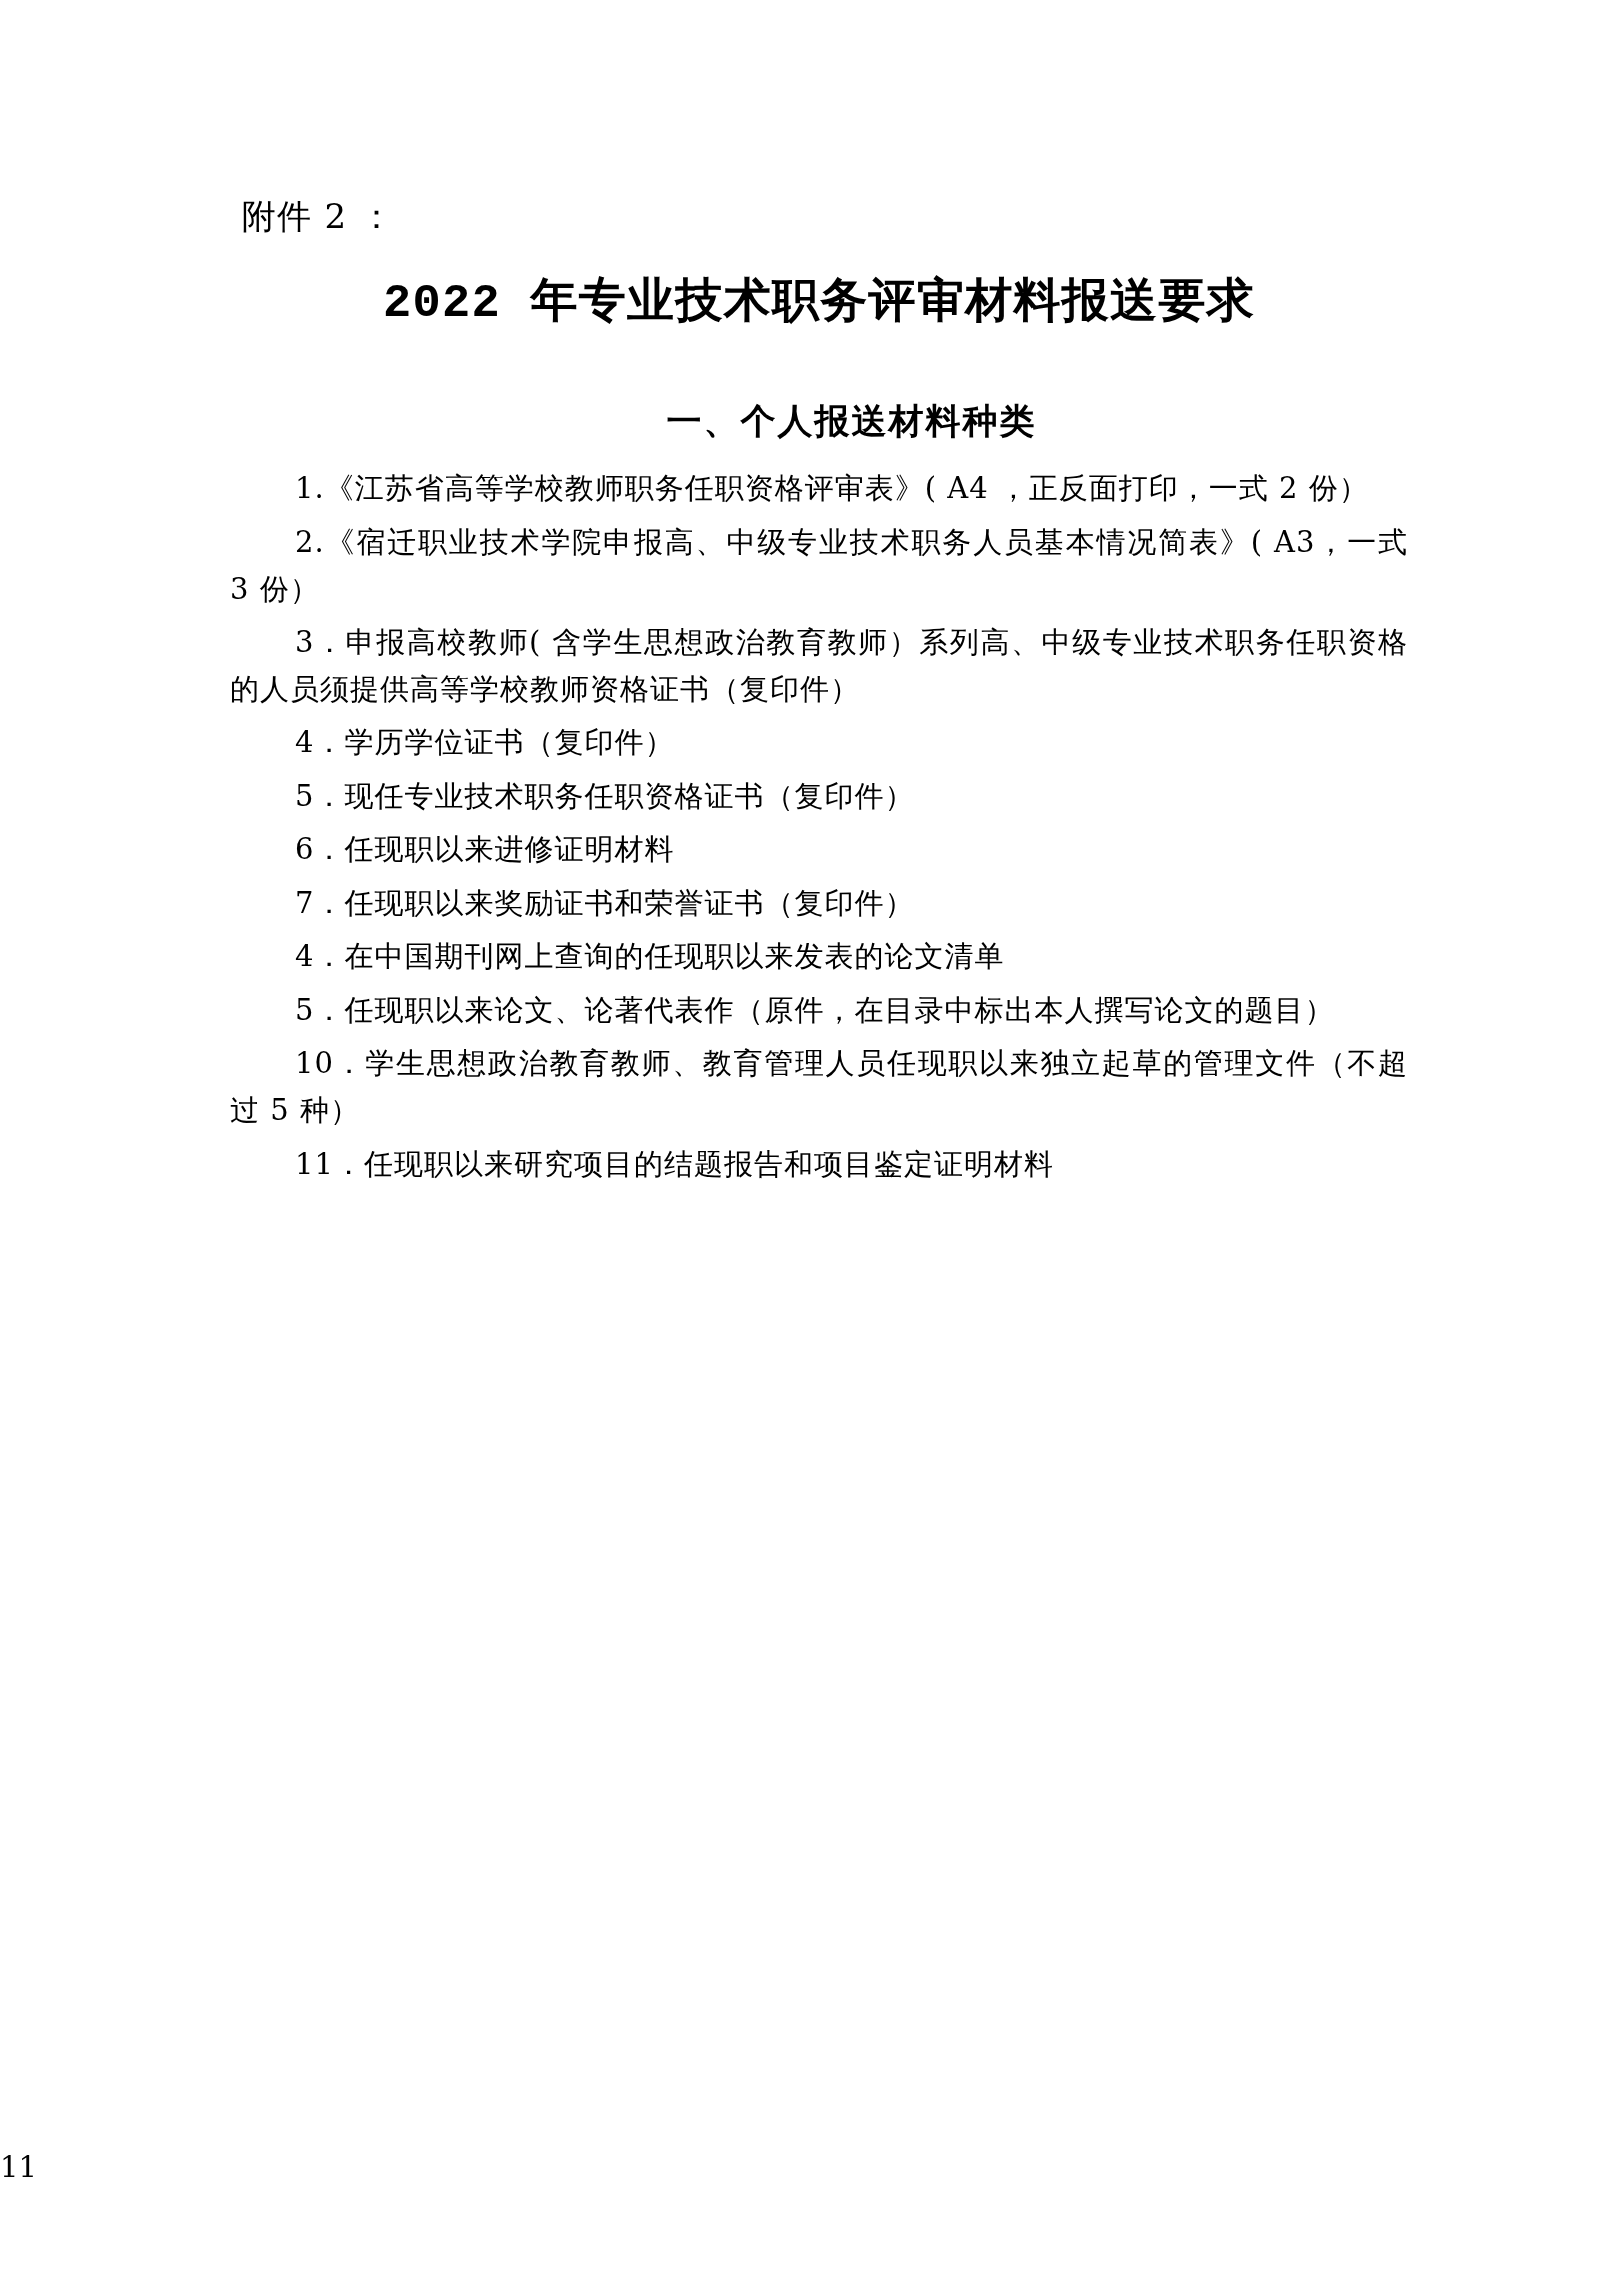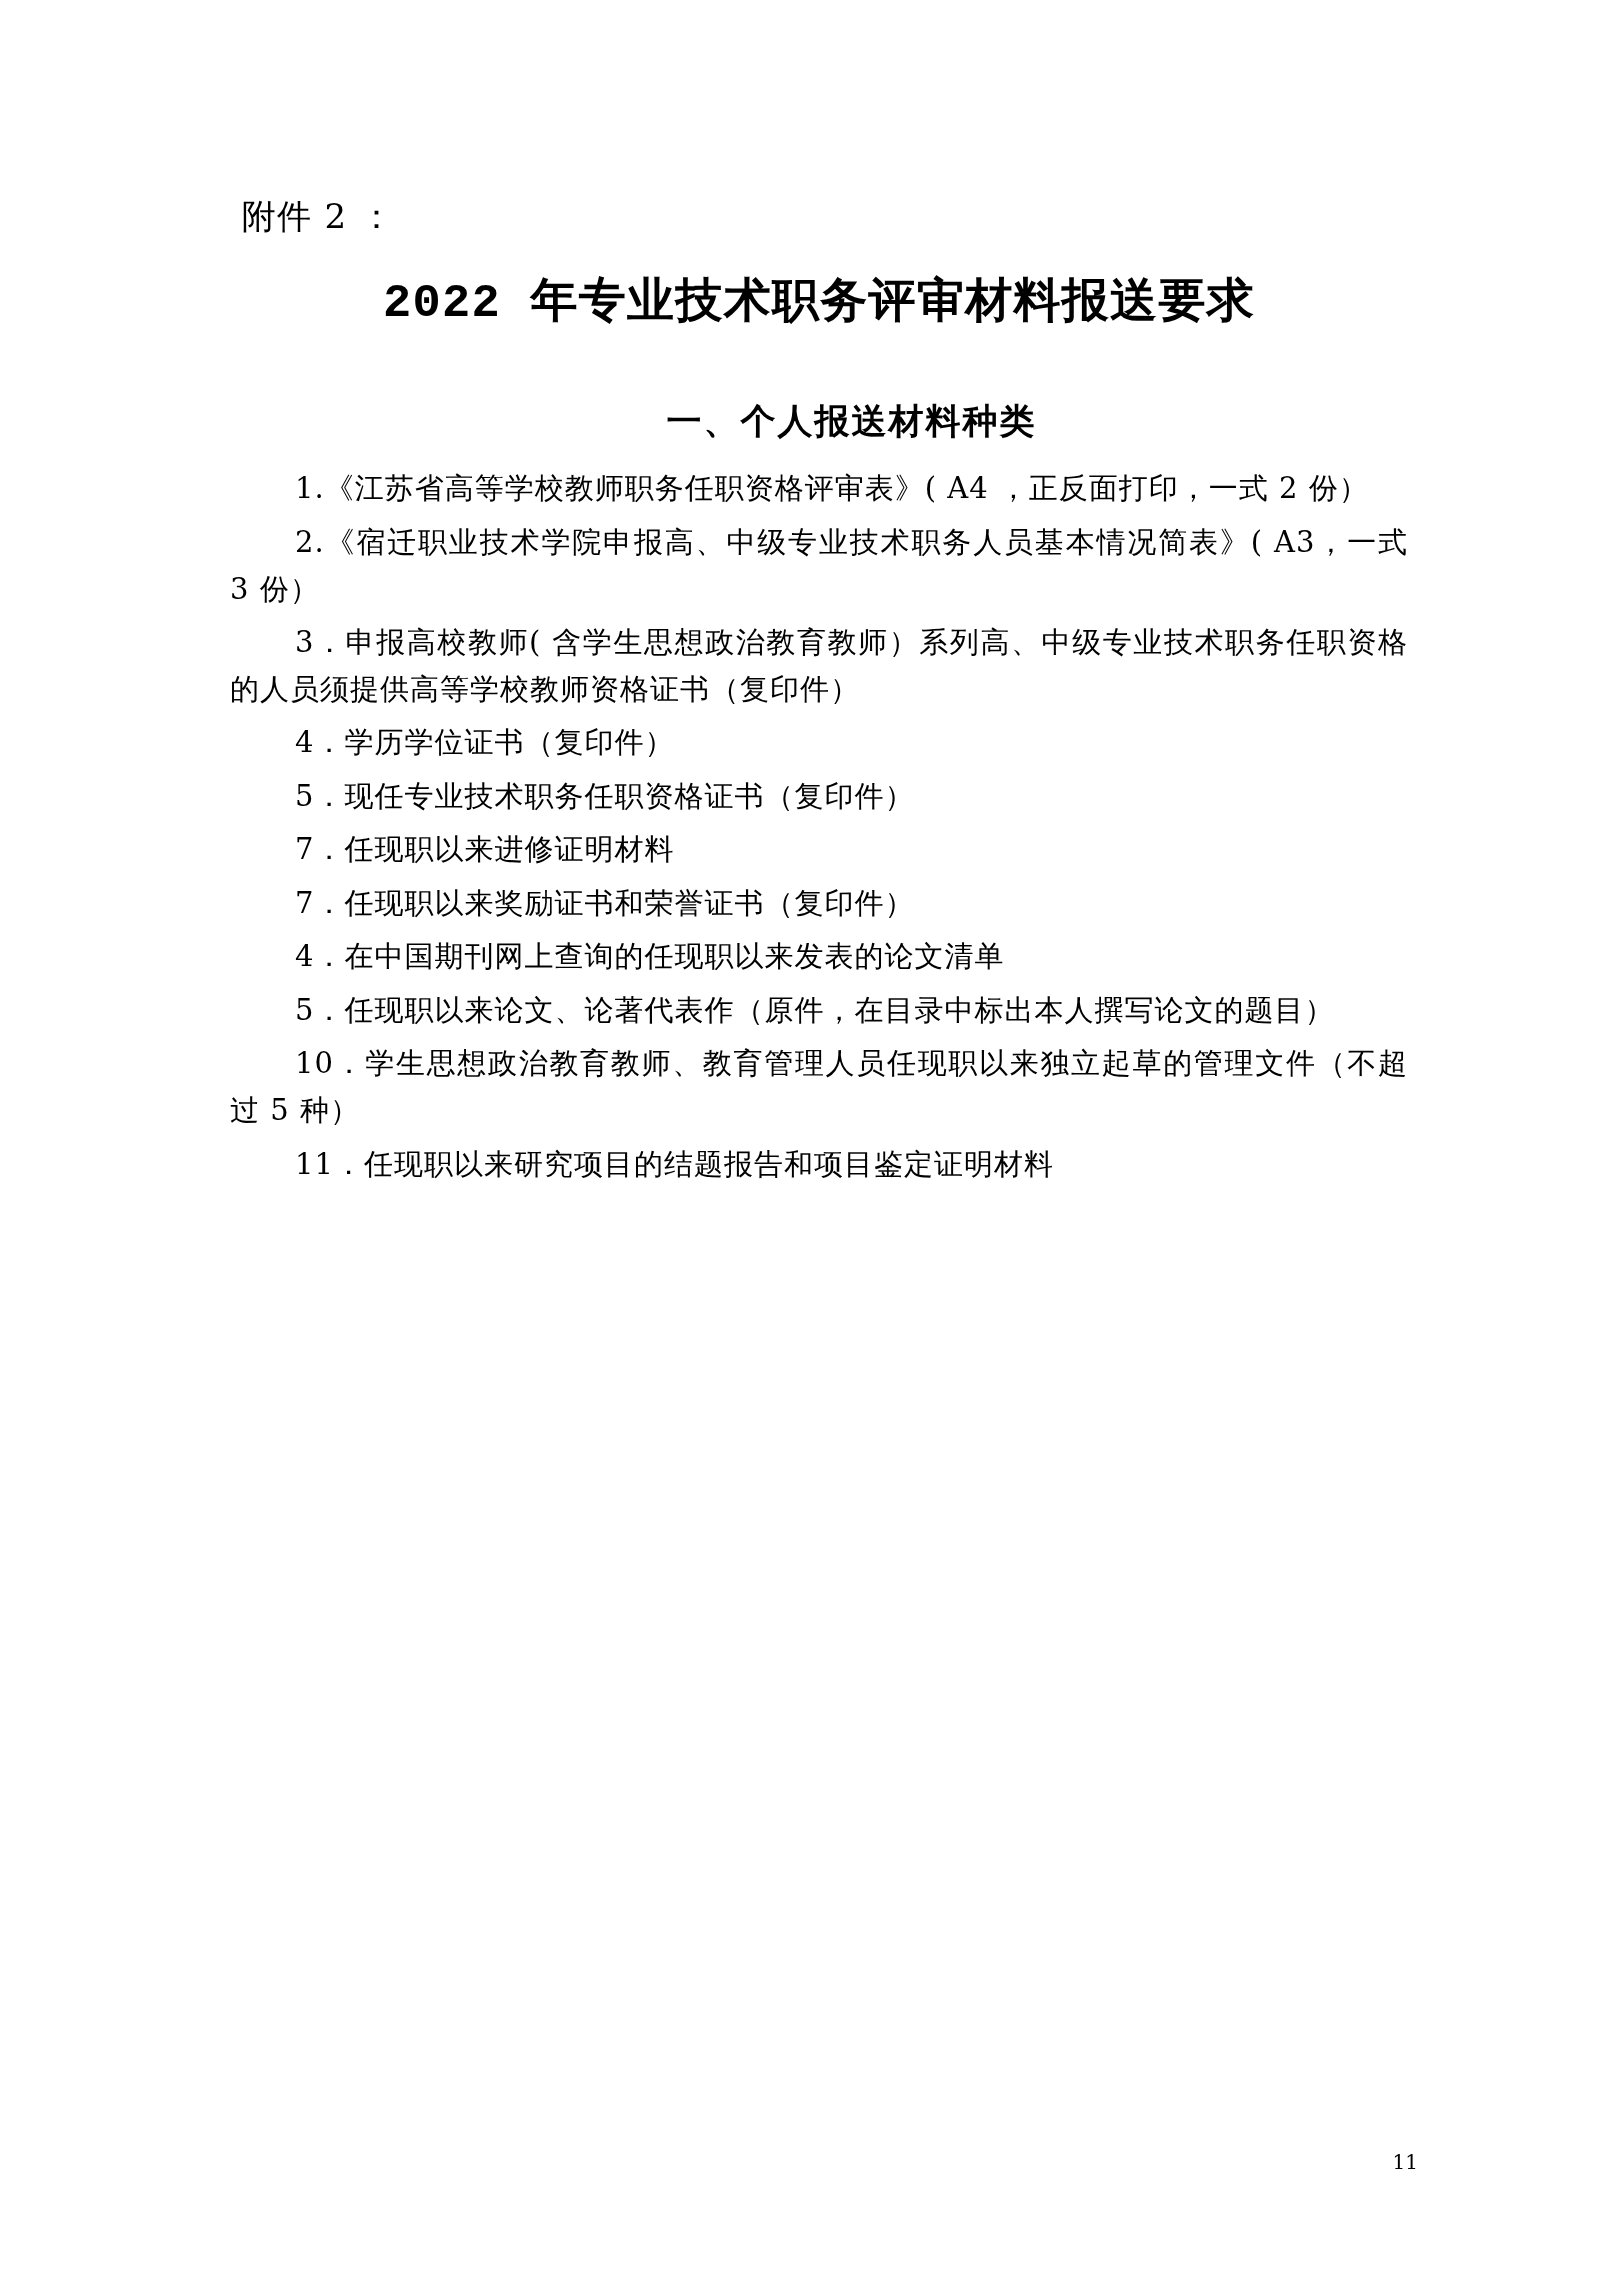--- a/index.html
+++ b/index.html
@@ -54,43 +54,43 @@
     margin: 0 0 6.5px 0;
     text-align: justify;
     text-justify: inter-ideograph;
     text-indent: 65px;
   }
   .page-number {
     position: absolute;
     left: 0;
     right: 0;
     top: 2150px;
-    text-align: right;
-    font-size: 20px;
+    text-align: left;
+    font-size: 29px;
     font-family: "DejaVu Serif", "Liberation Serif", serif;
   }
 </style>
 </head>
 <body>
 
 <div class="page">
   <div class="content">
 
     <p class="attachment-label">附件 2 ：</p>
 
     <h1 class="doc-title">2022 年专业技术职务评审材料报送要求</h1>
 
     <h2 class="section-heading">一、个人报送材料种类</h2>
 
     <p class="para">1.《江苏省高等学校教师职务任职资格评审表》( A4 ，正反面打印，一式 2 份）</p>
     <p class="para">2.《宿迁职业技术学院申报高、中级专业技术职务人员基本情况简表》( A3，一式 3 份）</p>
     <p class="para">3．申报高校教师( 含学生思想政治教育教师）系列高、中级专业技术职务任职资格的人员须提供高等学校教师资格证书（复印件）</p>
     <p class="para">4．学历学位证书（复印件）</p>
     <p class="para">5．现任专业技术职务任职资格证书（复印件）</p>
-    <p class="para">7．任现职以来进修证明材料</p>
+    <p class="para">6．任现职以来进修证明材料</p>
     <p class="para">7．任现职以来奖励证书和荣誉证书（复印件）</p>
     <p class="para">4．在中国期刊网上查询的任现职以来发表的论文清单</p>
     <p class="para">5．任现职以来论文、论著代表作（原件，在目录中标出本人撰写论文的题目）</p>
     <p class="para">10．学生思想政治教育教师、教育管理人员任现职以来独立起草的管理文件（不超过 5 种）</p>
     <p class="para">11．任现职以来研究项目的结题报告和项目鉴定证明材料</p>
 
   </div>
 
   <div class="page-number">11</div>
 </div>

